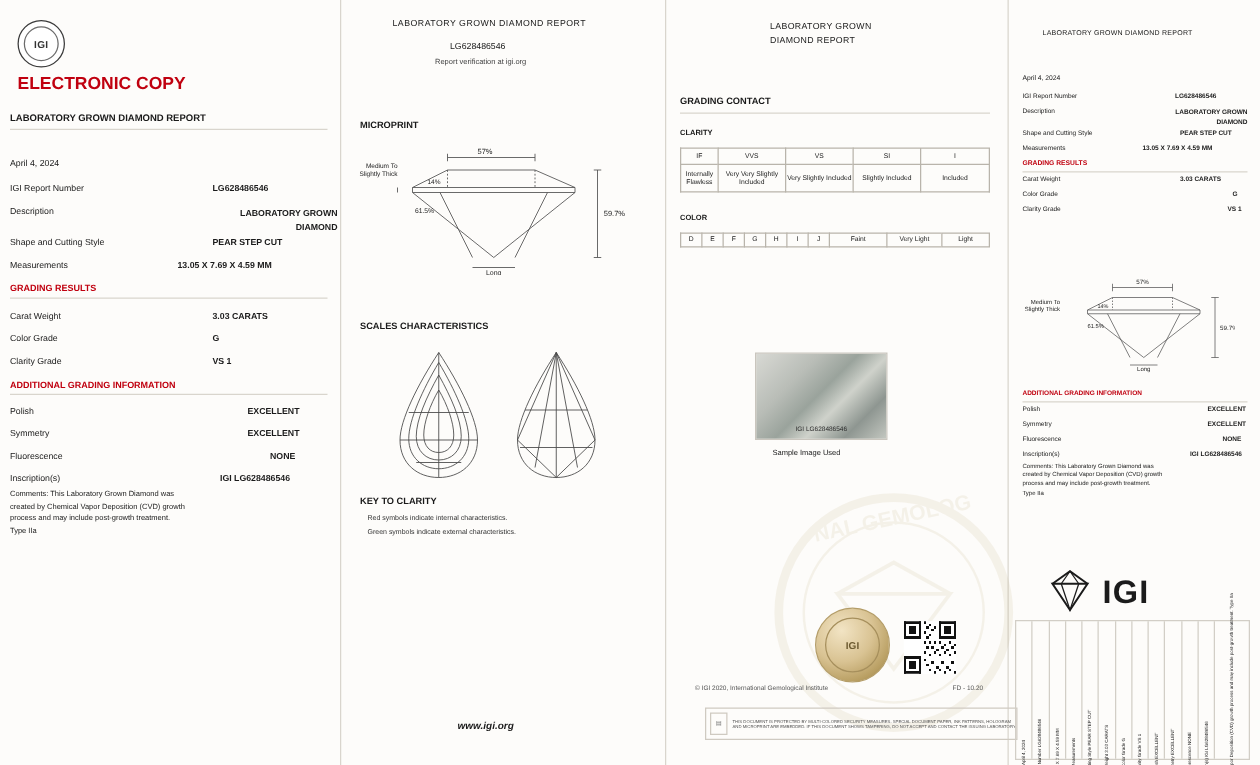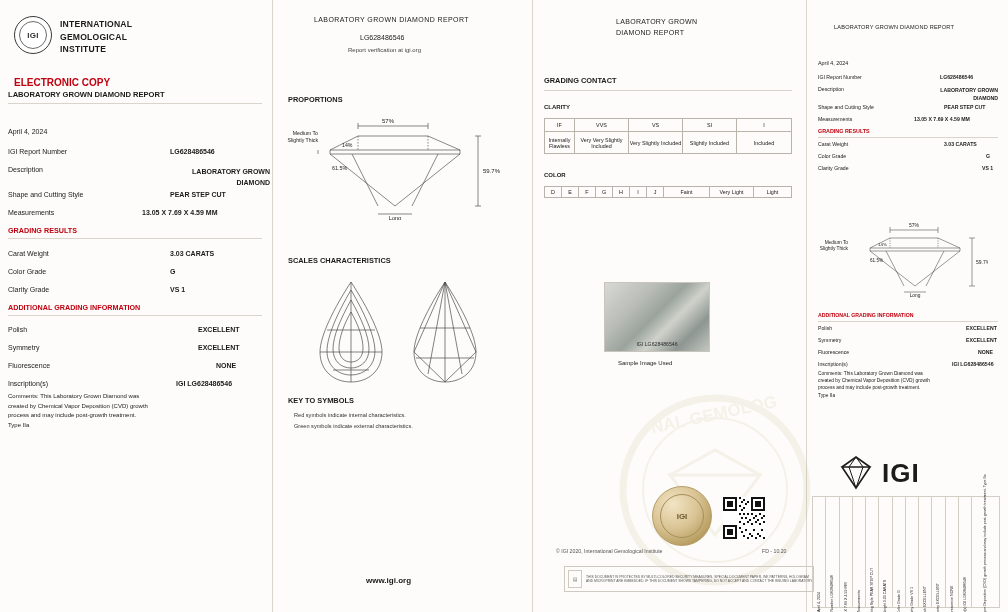--- a/index.html
+++ b/index.html
@@ -124,27 +124,22 @@
 
 <div class="page">
 
   <div class="vline" style="left:272px;"></div>
   <div class="vline" style="left:532px;"></div>
   <div class="vline" style="left:806px;"></div>
 
   <div class="logo-circle">
     <div class="inner">IGI</div>
   </div>
-  <div class="inst-name">
-    <div>INTERNATIONAL</div>
-    <div>GEMOLOGICAL</div>
-    <div>INSTITUTE</div>
-  </div>
-
-  <div class="t red bold" style="left:14px;top:77px;font-size:10px;">ELECTRONIC COPY</div>
+
+  <div class="t red bold" style="left:14px;top:58px;font-size:14px;">ELECTRONIC COPY</div>
   <div class="t bold" style="left:8px;top:90px;font-size:7.6px;">LABORATORY GROWN DIAMOND REPORT</div>
   <div class="rule" style="left:8px;top:103px;width:254px;"></div>
 
   <div class="t sm" style="left:8px;top:128px;">April 4, 2024</div>
 
   <div class="row" style="left:8px;top:148px;width:256px;">
     <span class="lbl">IGI Report Number</span>
     <span class="val bold" style="left:162px;">LG628486546</span>
   </div>
   <div class="row" style="left:8px;top:166px;width:256px;">
@@ -199,21 +194,21 @@
 
   <div class="t tiny" style="left:8px;top:392px;width:256px;font-size:6px;line-height:9.5px;">Comments: This Laboratory Grown Diamond was
 created by Chemical Vapor Deposition (CVD) growth
 process and may include post-growth treatment.
 Type IIa</div>
 
   <div class="t sm" style="left:314px;top:16px;letter-spacing:.4px;">LABORATORY GROWN DIAMOND REPORT</div>
   <div class="t sm" style="left:360px;top:34px;">LG628486546</div>
   <div class="t xs" style="left:348px;top:47px;color:#444;">Report verification at igi.org</div>
 
-  <div class="t bold" style="left:288px;top:95px;font-size:7.4px;">PROPORTIONS</div>
+  <div class="t bold" style="left:288px;top:95px;font-size:7.4px;">MICROPRINT</div>
 
   <svg class="diagram" style="left:300px;top:110px;" width="210" height="110" viewBox="0 0 210 110">
     <g fill="none" stroke="#555" stroke-width="0.7">
 
       <line x1="58" y1="26" x2="128" y2="26"></line>
 
       <line x1="58" y1="26" x2="30" y2="40"></line>
       <line x1="128" y1="26" x2="160" y2="40"></line>
 
       <line x1="30" y1="40" x2="160" y2="40"></line>
@@ -272,25 +267,25 @@
       <line x1="45" y1="4" x2="76" y2="74"></line>
       <line x1="45" y1="104" x2="14" y2="74"></line>
       <line x1="45" y1="104" x2="76" y2="74"></line>
       <line x1="45" y1="4" x2="28" y2="96"></line>
       <line x1="45" y1="4" x2="62" y2="96"></line>
       <line x1="20" y1="50" x2="70" y2="50"></line>
       <line x1="16" y1="80" x2="74" y2="80"></line>
     </g>
   </svg>
 
-  <div class="t bold" style="left:288px;top:396px;font-size:7.4px;">KEY TO SYMBOLS</div>
+  <div class="t bold" style="left:288px;top:396px;font-size:7.4px;">KEY TO CLARITY</div>
   <div class="t tiny" style="left:294px;top:412px;font-size:5.6px;color:#333;">Red symbols indicate internal characteristics.</div>
   <div class="t tiny" style="left:294px;top:423px;font-size:5.6px;color:#333;">Green symbols indicate external characteristics.</div>
 
-  <div class="t bold" style="left:366px;top:576px;font-size:8px;">www.igi.org</div>
+  <div class="t bold" style="left:366px;top:576px;font-size:8px;font-style:italic;">www.igi.org</div>
 
   <div class="t sm" style="left:616px;top:16px;line-height:11px;letter-spacing:.3px;">LABORATORY GROWN
 DIAMOND REPORT</div>
 
   <div class="t bold" style="left:544px;top:76px;font-size:7.4px;">GRADING CONTACT</div>
   <div class="rule" style="left:544px;top:90px;width:248px;"></div>
 
   <div class="t xs bold" style="left:544px;top:104px;">CLARITY</div>
 
   <div class="scale-tbl" style="left:544px;top:118px;width:248px;">

